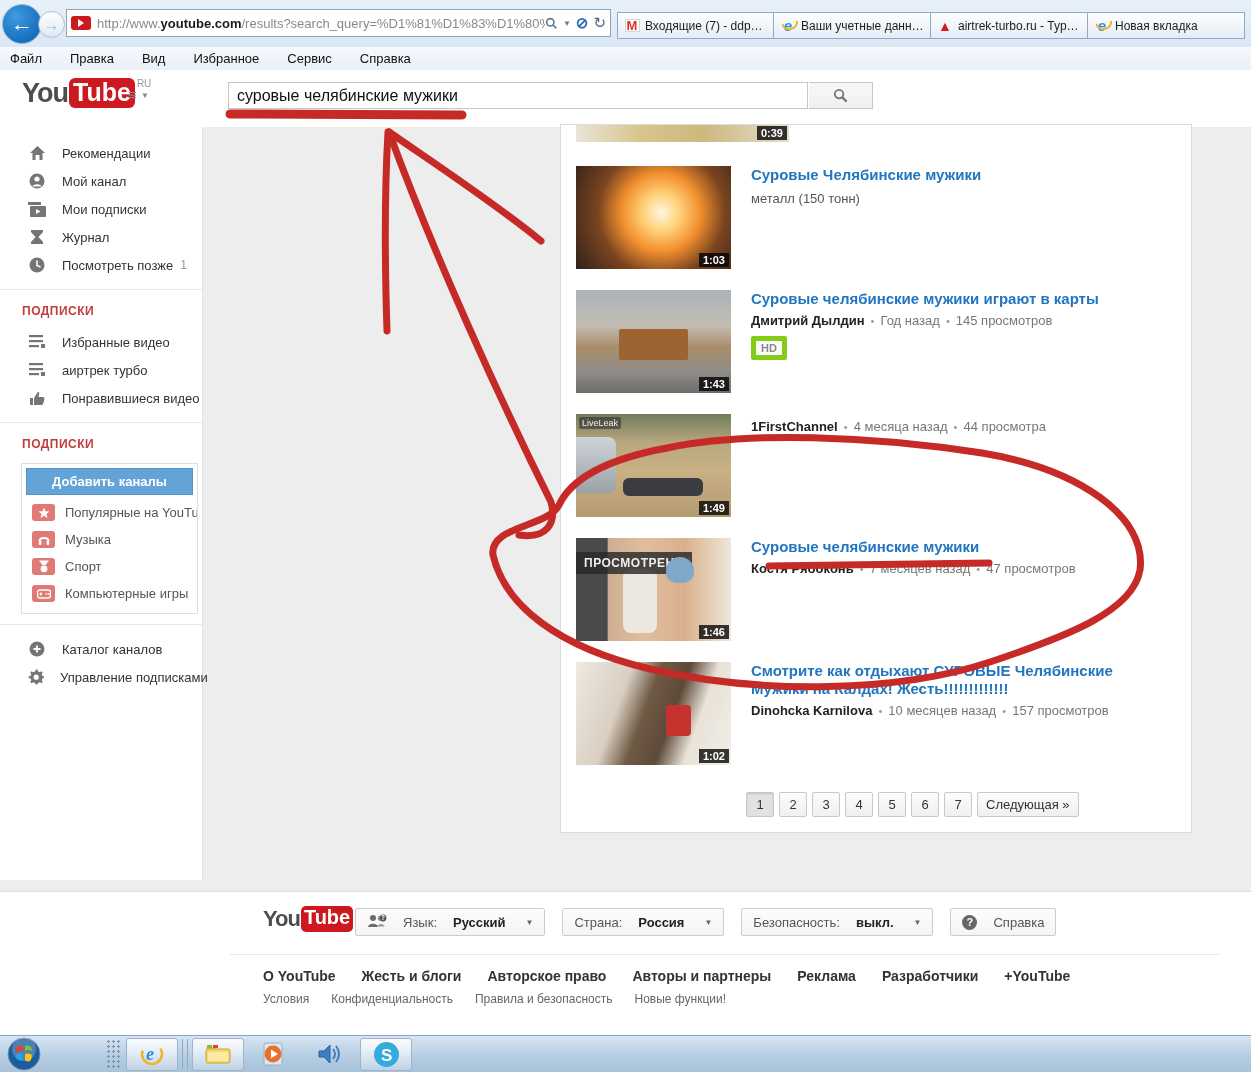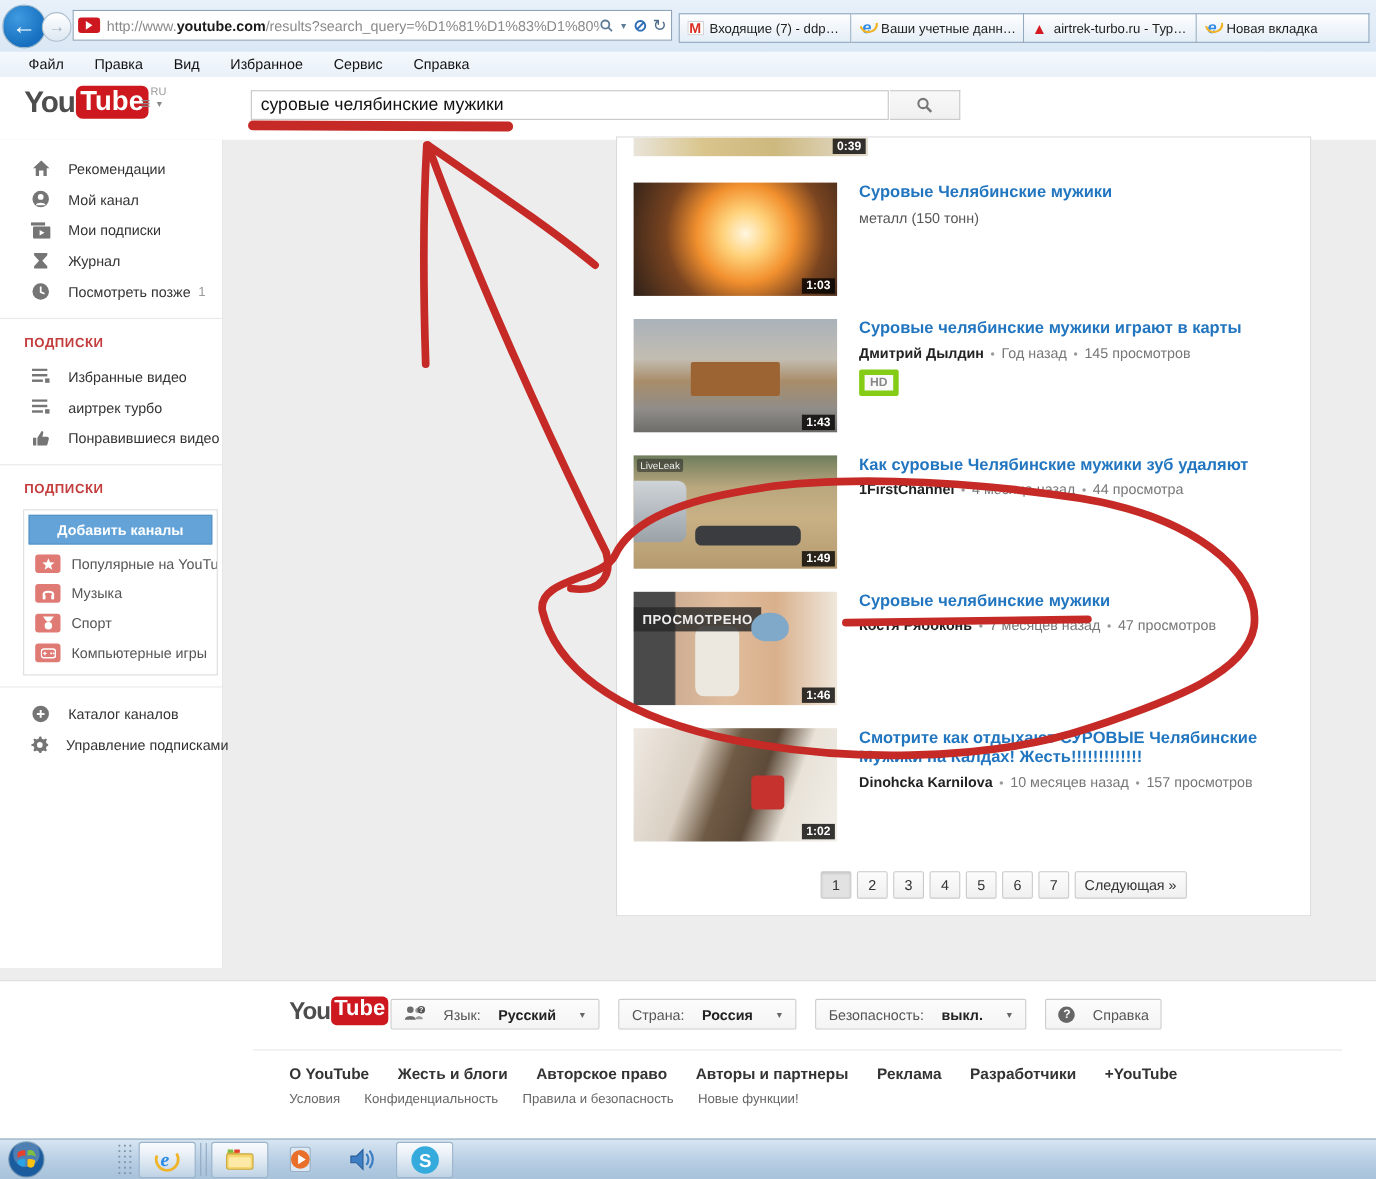--- a/index.html
+++ b/index.html
@@ -35,21 +35,21 @@
   .tab:first-child { border-left-width:1px; }
   .tab .t-ico { flex:0 0 16px; height:16px; margin-right:5px; display:flex; align-items:center; justify-content:center; }
   .tab .t-label { overflow:hidden; text-overflow:ellipsis; }
   .gmail-ico { color:#d93025; font-weight:bold; font-size:13px; border:1px solid #d4d4d4; background:#fff; width:15px; height:13px; line-height:12px; text-align:center; }
   .ie-ico { position:relative; color:#2e8ae6; font-weight:bold; font-style:italic; font-size:15px; }
   .ie-ico i { position:absolute; left:-2px; top:5px; width:17px; height:8px; border:2px solid #f0b429; border-top:none; border-radius:0 0 9px 9px; transform:rotate(-12deg); }
   .airtrek-ico { color:#d31a22; font-size:14px; }
   .menu-bar { position:absolute; left:0; top:47px; width:1251px; height:23px;
               background:linear-gradient(#f5f9fd,#e9f0f8); display:flex; align-items:center; }
   .menu-item { font-size:13px; color:#111; padding:0 14px; }
-  .menu-item:first-child { padding-left:26px; }
+  .menu-item:first-child { padding-left:10px; }
 
   
   .page { position:absolute; top:70px; left:0; width:1251px; height:965px; background:#ededed; }
   .yt-header { position:absolute; top:0; left:0; width:1251px; height:57px; background:#fff; }
   .yt-logo { position:absolute; left:22px; top:8px; display:flex; align-items:flex-start; }
   .yt-logo .you { font-size:27px; font-weight:bold; color:#4d4d4d; letter-spacing:-1px; }
   .yt-logo .tube { font-size:25px; font-weight:bold; color:#fff; background:#cc181e; border-radius:6px;
                    padding:1px 4px 3px 4px; margin-left:1px; line-height:26px; }
   .yt-logo .region { font-size:10px; color:#999; margin-left:2px; }
   .guide-btn { position:absolute; left:128px; top:16px; width:30px; height:20px; color:#888; font-size:15px; }
@@ -71,21 +71,21 @@
   .add-channels { margin:4px; width:167px; height:27px; background:#63a3d8; border:1px solid #5592c6;
                   color:#fff; font-size:13px; font-weight:bold; text-align:center; line-height:25px; }
   .chan-item { height:27px; display:flex; align-items:center; padding-left:10px; overflow:hidden; }
   .chan-ico { width:23px; height:17px; background:#e07a75; border-radius:3px; margin-right:10px; flex:0 0 auto;
               display:flex; align-items:center; justify-content:center; color:#fff; font-size:11px; }
   .chan-label { font-size:13px; color:#555; white-space:nowrap; }
 
   
   .results-panel { position:absolute; top:54px; left:560px; width:632px; height:709px;
                    background:#fff; border:1px solid #dcdcdc; padding:0 0 0 15px; overflow:hidden; }
-  .thumb { position:relative; width:185px; height:103px; flex:0 0 auto; overflow:hidden; }
+  .thumb { position:relative; width:155px; height:103px; flex:0 0 auto; overflow:hidden; }
   .dur { position:absolute; right:2px; bottom:2px; background:rgba(0,0,0,.78); color:#fff;
          font-size:11px; font-weight:bold; padding:1px 4px; }
   .sliver { position:relative; width:213px; height:17px; margin-bottom:24px;
             background:linear-gradient(90deg,#e9e4da 0%, #d9c58c 30%, #cdb87e 60%, #e4ddcf 100%); }
   .result { display:flex; margin-bottom:21px; }
   .info { margin-left:20px; width:405px; }
   .r-title { font-size:15px; font-weight:bold; color:#2276c0; line-height:18px; display:inline-block; }
   .r-meta { font-size:13px; color:#777; margin-top:5px; }
   .r-meta .chan { font-weight:bold; color:#222; }
   .r-meta .chan.blue { color:#2276c0; }
@@ -384,21 +384,21 @@
             <div class="thumb th-cards">
               <span class="dur">1:43</span>
             </div>
             <div class="info"><a class="r-title">Суровые челябинские мужики играют в карты</a><div class="r-meta"><span class="chan">Дмитрий Дылдин</span><span class="dot"> • </span><span>Год назад</span><span class="dot"> • </span><span>145 просмотров</span></div><span class="hd-badge">HD</span></div>
           </div>
           <div class="result">
             <div class="thumb th-liveleak">
               <span class="wm">LiveLeak</span>
               <span class="dur">1:49</span>
             </div>
-            <div class="info"><a class="r-title">Как суровые Челябинские мужики зуб удаляют</a><div class="r-meta"><span class="chan">1FirstChannel</span><span class="dot"> • </span><span>4 месяца назад</span><span class="dot"> • </span><span>44 просмотра</span></div></div>
+            <div class="info"><div class="r-meta"><span class="chan">1FirstChannel</span><span class="dot"> • </span><span>4 месяца назад</span><span class="dot"> • </span><span>44 просмотра</span></div></div>
           </div>
           <div class="result">
             <div class="thumb th-cast">
               <span class="watched">ПРОСМОТРЕНО</span>
               <span class="dur">1:46</span>
             </div>
             <div class="info"><a class="r-title">Суровые челябинские мужики</a><div class="r-meta"><span class="chan">Костя Рябоконь</span><span class="dot"> • </span><span>7 месяцев назад</span><span class="dot"> • </span><span>47 просмотров</span></div></div>
           </div>
           <div class="result">
             <div class="thumb th-tent">

